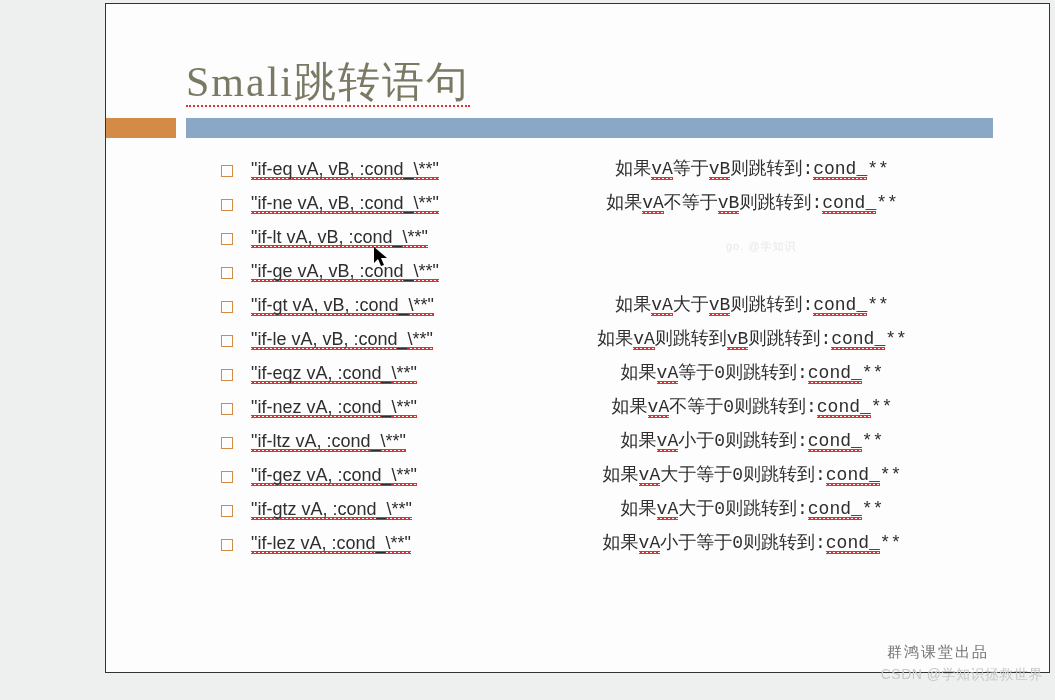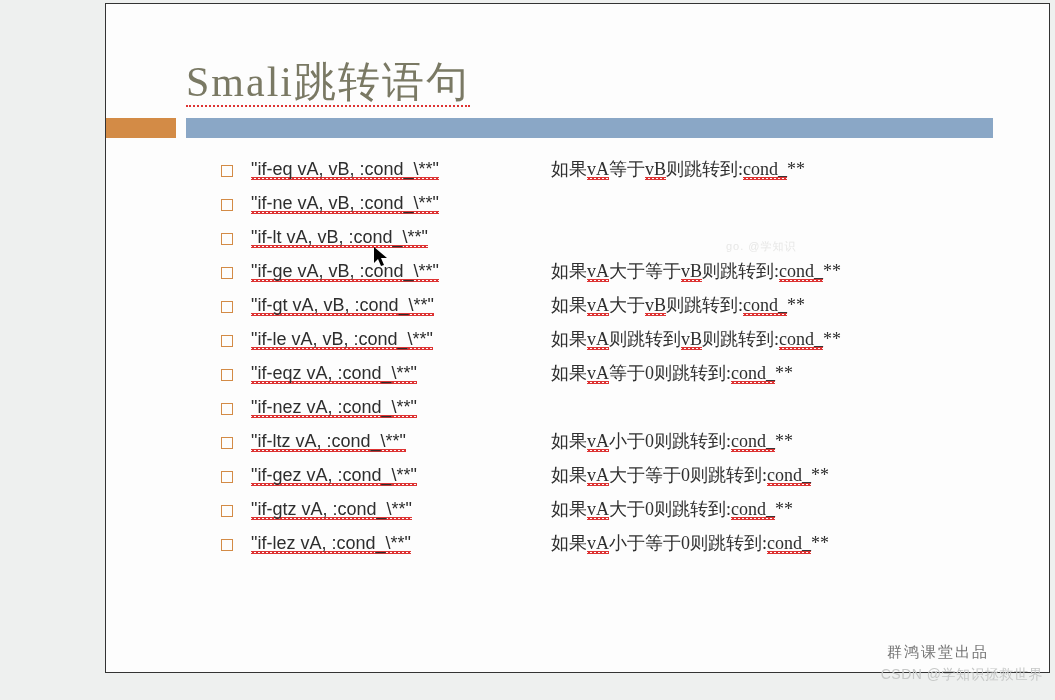--- a/index.html
+++ b/index.html
@@ -74,21 +74,22 @@
     margin-right: 18px;
     flex: 0 0 auto;
   }
   .col-code {
     width: 300px;
     flex: 0 0 auto;
     font-family: "Comic Sans MS", sans-serif;
   }
   .col-desc {
     flex: 1 1 auto;
-    font-family: Liberation Serif, serif;
+    font-family: Liberation Mono, monospace;
+    text-align: center;
   }
   .squig {
     background-image: linear-gradient(135deg, transparent 40%, #d33 40%, #d33 60%, transparent 60%),
                       linear-gradient(45deg,  transparent 40%, #d33 40%, #d33 60%, transparent 60%);
     background-size: 4px 3px;
     background-repeat: repeat-x;
     background-position: 0 100%;
     padding-bottom: 1px;
   }
   .credit {
@@ -141,48 +142,49 @@
 
   <div class="items" id="items">
       <div class="row">
         <div class="bullet"></div>
         <div class="col-code"><span class="squig">"if-eq vA, vB, :cond_\**"</span></div>
         <div class="col-desc"><span>如果</span><span class="squig">vA</span><span>等于</span><span class="squig">vB</span><span>则跳转到:</span><span class="squig">cond_</span><span>**</span></div>
       </div>
       <div class="row">
         <div class="bullet"></div>
         <div class="col-code"><span class="squig">"if-ne vA, vB, :cond_\**"</span></div>
+        <div class="col-desc"><span>如果</span><span class="squig">vA</span><span>不等于</span><span class="squig">vB</span><span>则跳转到:</span><span class="squig">cond_</span><span>**</span></div>
       </div>
       <div class="row">
         <div class="bullet"></div>
         <div class="col-code"><span class="squig">"if-lt vA, vB, :cond_\**"</span></div>
       </div>
       <div class="row">
         <div class="bullet"></div>
         <div class="col-code"><span class="squig">"if-ge vA, vB, :cond_\**"</span></div>
-        <div class="col-desc"><span>如果</span><span class="squig">vA</span><span>大于等于</span><span class="squig">vB</span><span>则跳转到:</span><span class="squig">cond_</span><span>**</span></div>
       </div>
       <div class="row">
         <div class="bullet"></div>
         <div class="col-code"><span class="squig">"if-gt vA, vB, :cond_\**"</span></div>
         <div class="col-desc"><span>如果</span><span class="squig">vA</span><span>大于</span><span class="squig">vB</span><span>则跳转到:</span><span class="squig">cond_</span><span>**</span></div>
       </div>
       <div class="row">
         <div class="bullet"></div>
         <div class="col-code"><span class="squig">"if-le vA, vB, :cond_\**"</span></div>
         <div class="col-desc"><span>如果</span><span class="squig">vA</span><span>则跳转到</span><span class="squig">vB</span><span>则跳转到:</span><span class="squig">cond_</span><span>**</span></div>
       </div>
       <div class="row">
         <div class="bullet"></div>
         <div class="col-code"><span class="squig">"if-eqz vA, :cond_\**"</span></div>
         <div class="col-desc"><span>如果</span><span class="squig">vA</span><span>等于0则跳转到:</span><span class="squig">cond_</span><span>**</span></div>
       </div>
       <div class="row">
         <div class="bullet"></div>
         <div class="col-code"><span class="squig">"if-nez vA, :cond_\**"</span></div>
+        <div class="col-desc"><span>如果</span><span class="squig">vA</span><span>不等于0则跳转到:</span><span class="squig">cond_</span><span>**</span></div>
       </div>
       <div class="row">
         <div class="bullet"></div>
         <div class="col-code"><span class="squig">"if-ltz vA, :cond_\**"</span></div>
         <div class="col-desc"><span>如果</span><span class="squig">vA</span><span>小于0则跳转到:</span><span class="squig">cond_</span><span>**</span></div>
       </div>
       <div class="row">
         <div class="bullet"></div>
         <div class="col-code"><span class="squig">"if-gez vA, :cond_\**"</span></div>
         <div class="col-desc"><span>如果</span><span class="squig">vA</span><span>大于等于0则跳转到:</span><span class="squig">cond_</span><span>**</span></div>

